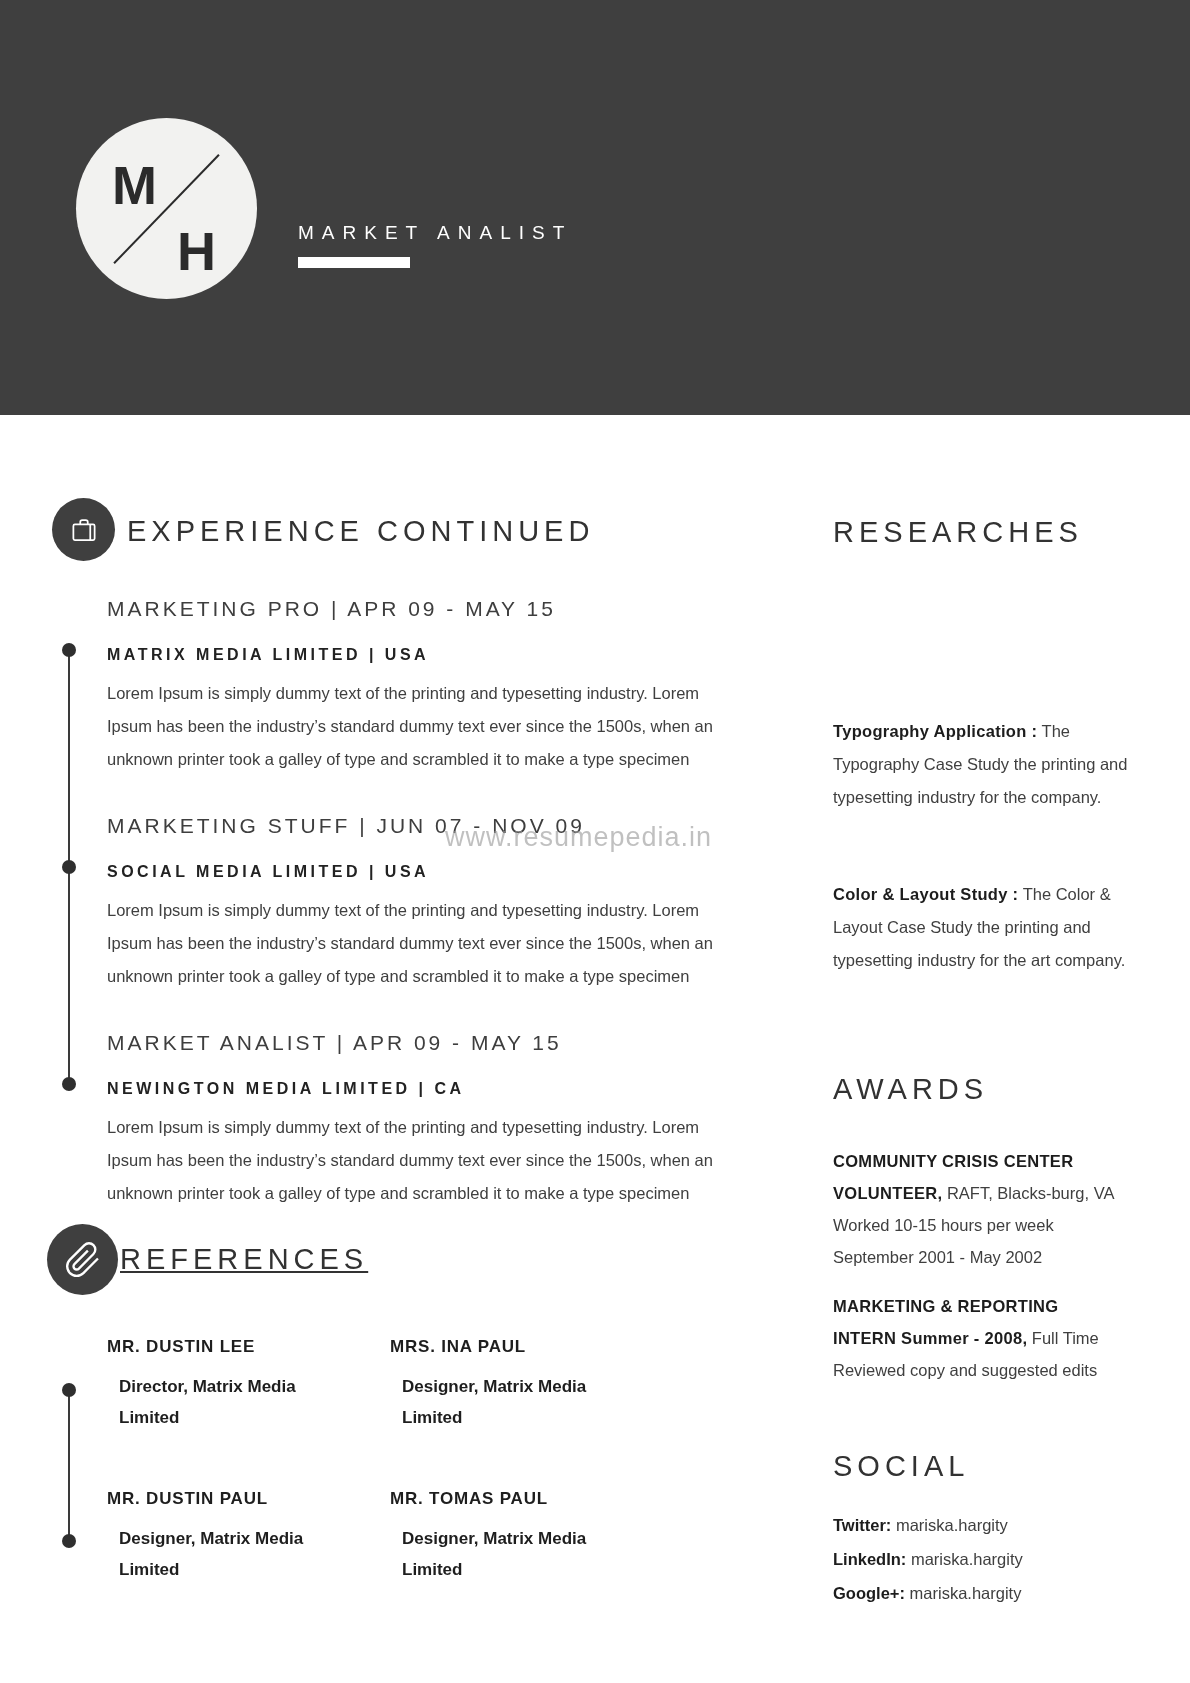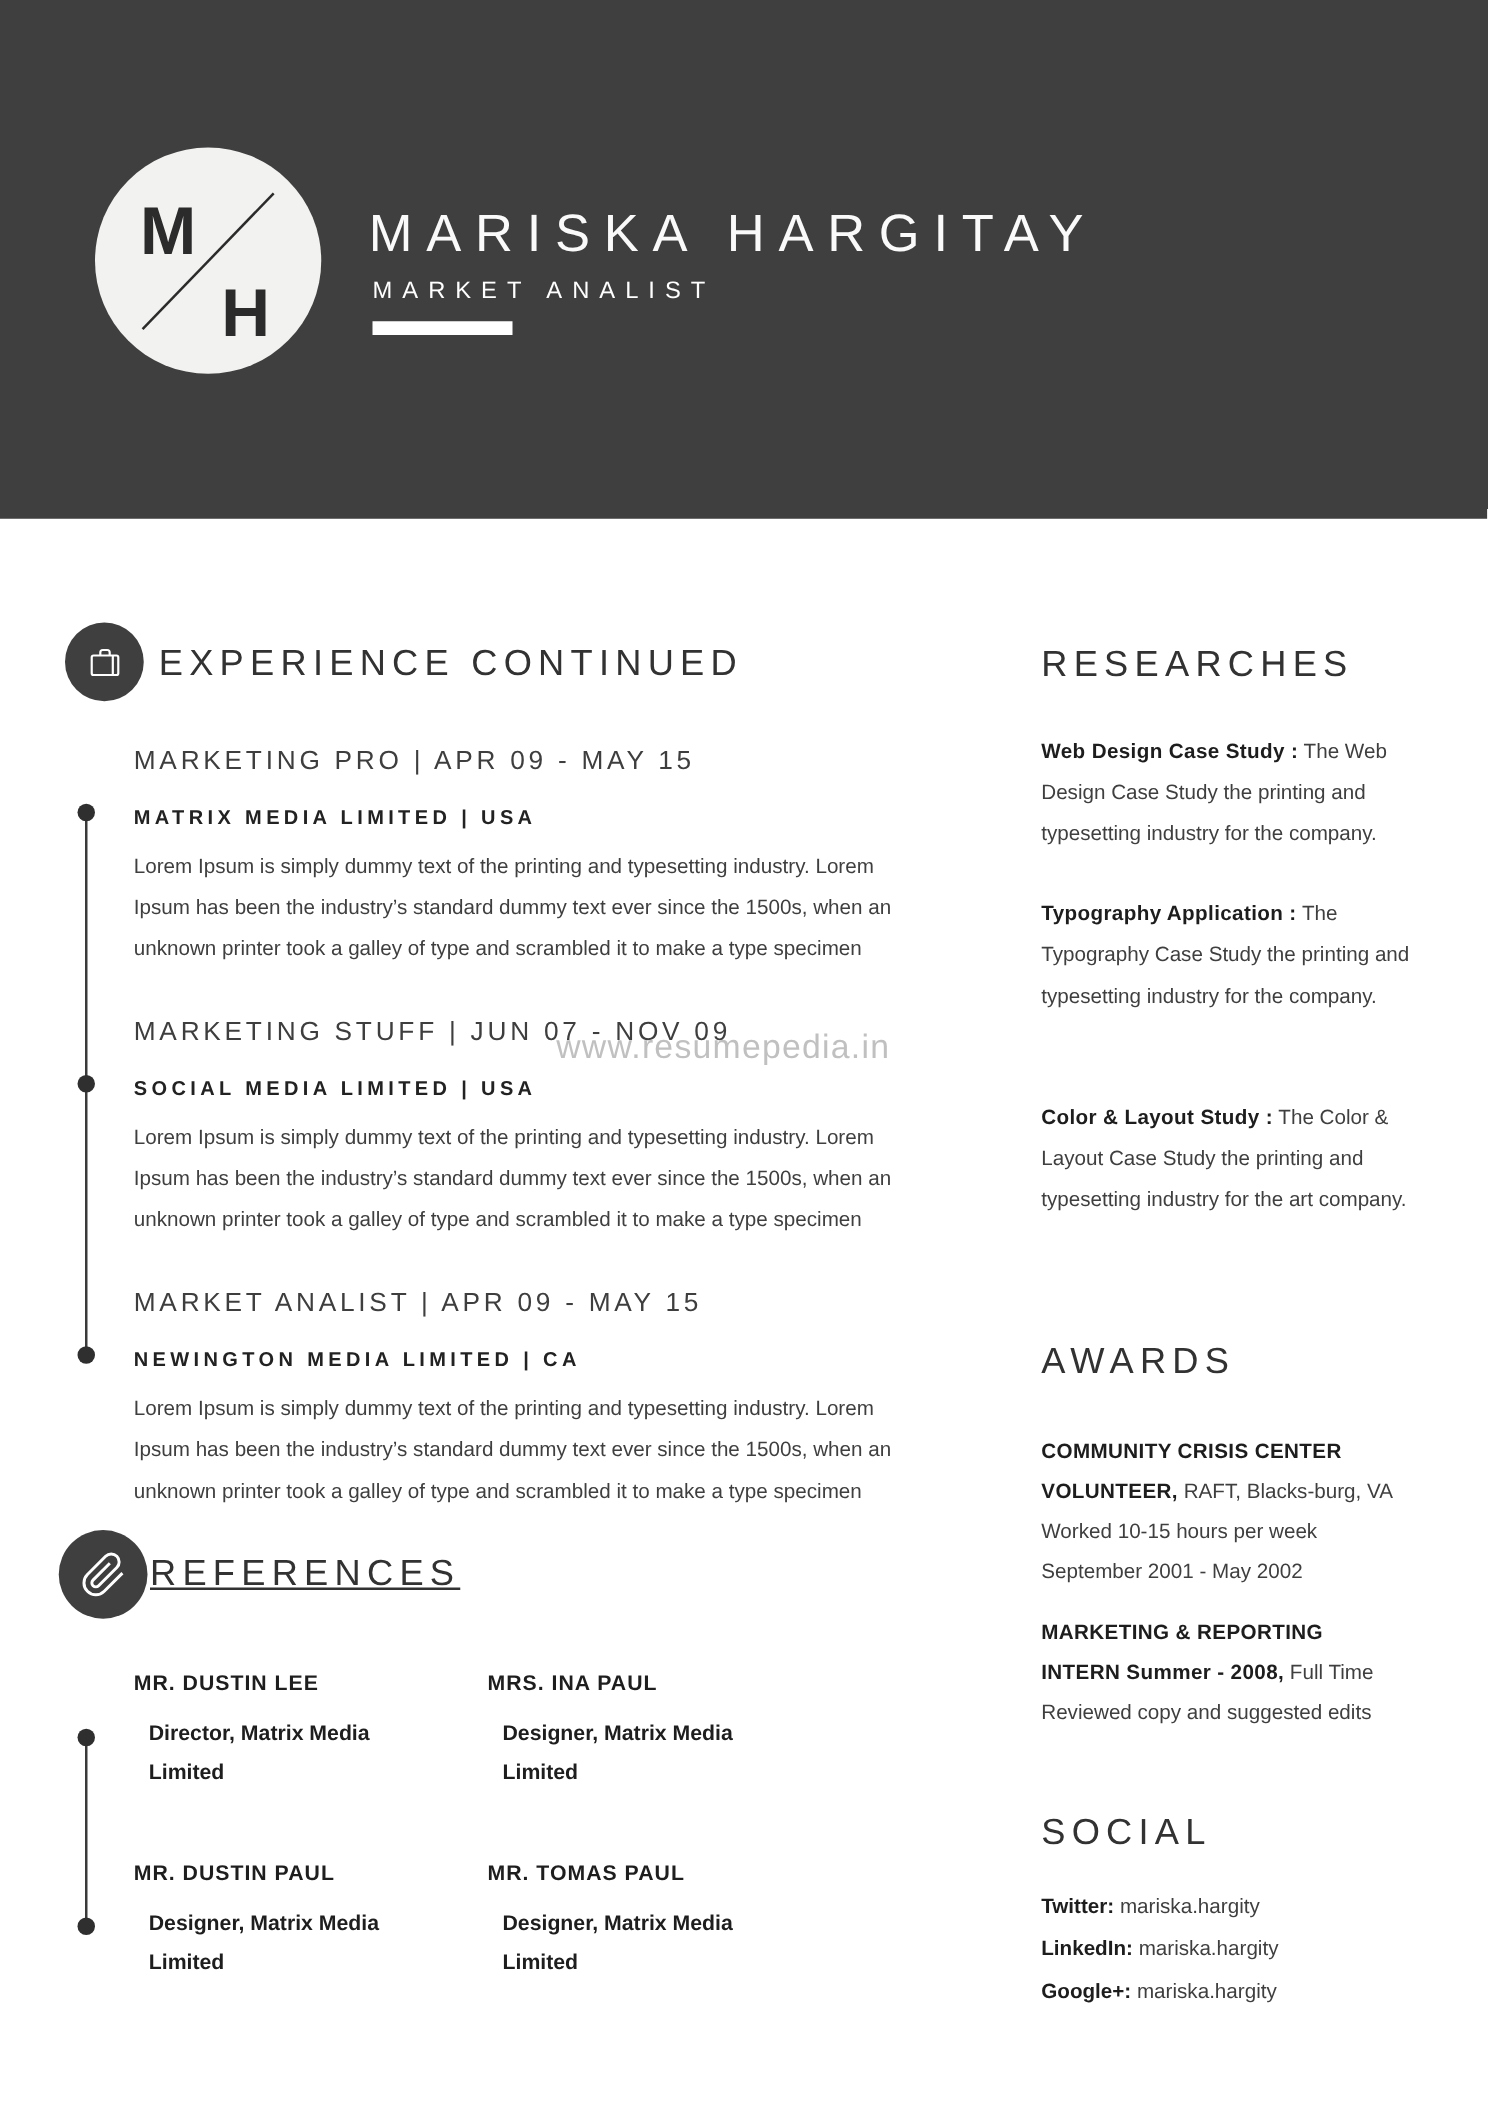--- a/index.html
+++ b/index.html
@@ -76,21 +76,20 @@
 <body>
 
 <div class="page">
 
   <div class="header">
     <div class="logo-circle">
       <span class="logo-m">M</span>
       <span class="logo-slash"></span>
       <span class="logo-h">H</span>
     </div>
-    <div class="header-name">MARISKA HARGITAY</div>
     <div class="header-title">MARKET ANALIST</div>
     <div class="header-bar"></div>
   </div>
 
   <div class="icon-circle exp-icon">
     <svg width="32" height="30" viewBox="0 0 24 24" fill="none" stroke="#ffffff" stroke-width="1.4">
       <path d="M9 7.5V5.6a1.6 1.6 0 0 1 1.6-1.6h2.8A1.6 1.6 0 0 1 15 5.6v1.9"></path>
       <rect x="3.5" y="7.5" width="17" height="12.5" rx="1.2"></rect>
       <line x1="17" y1="7.5" x2="17" y2="20"></line>
     </svg>
@@ -147,23 +146,20 @@
     <p class="ref-email"><b>Email :</b> <span>dustinpaul@mail.com</span></p>
   </div>
   <div class="ref-card ref-c2r2">
     <p class="ref-name">MR. TOMAS PAUL</p>
     <p class="ref-role">Designer, Matrix Media Limited</p>
     <p class="ref-email"><b>Email :</b> <span>tomaspaul@mail.com</span></p>
   </div>
 
   <div class="section-heading res-heading">RESEARCHES</div>
 
-  <div class="rc-block res-1">
-    <p><b>Web Design Case Study :</b><span> The Web Design Case Study the printing and typesetting industry for the company.</span></p>
-  </div>
   <div class="rc-block res-2">
     <p><b>Typography Application :</b><span> The Typography Case Study the printing and typesetting industry for the company.</span></p>
   </div>
   <div class="rc-block res-3">
     <p><b>Color &amp; Layout Study :</b><span> The Color &amp; Layout Case Study the printing and typesetting industry for the art company.</span></p>
   </div>
 
   <div class="section-heading awards-heading">AWARDS</div>
 
   <div class="rc-block award-1">

